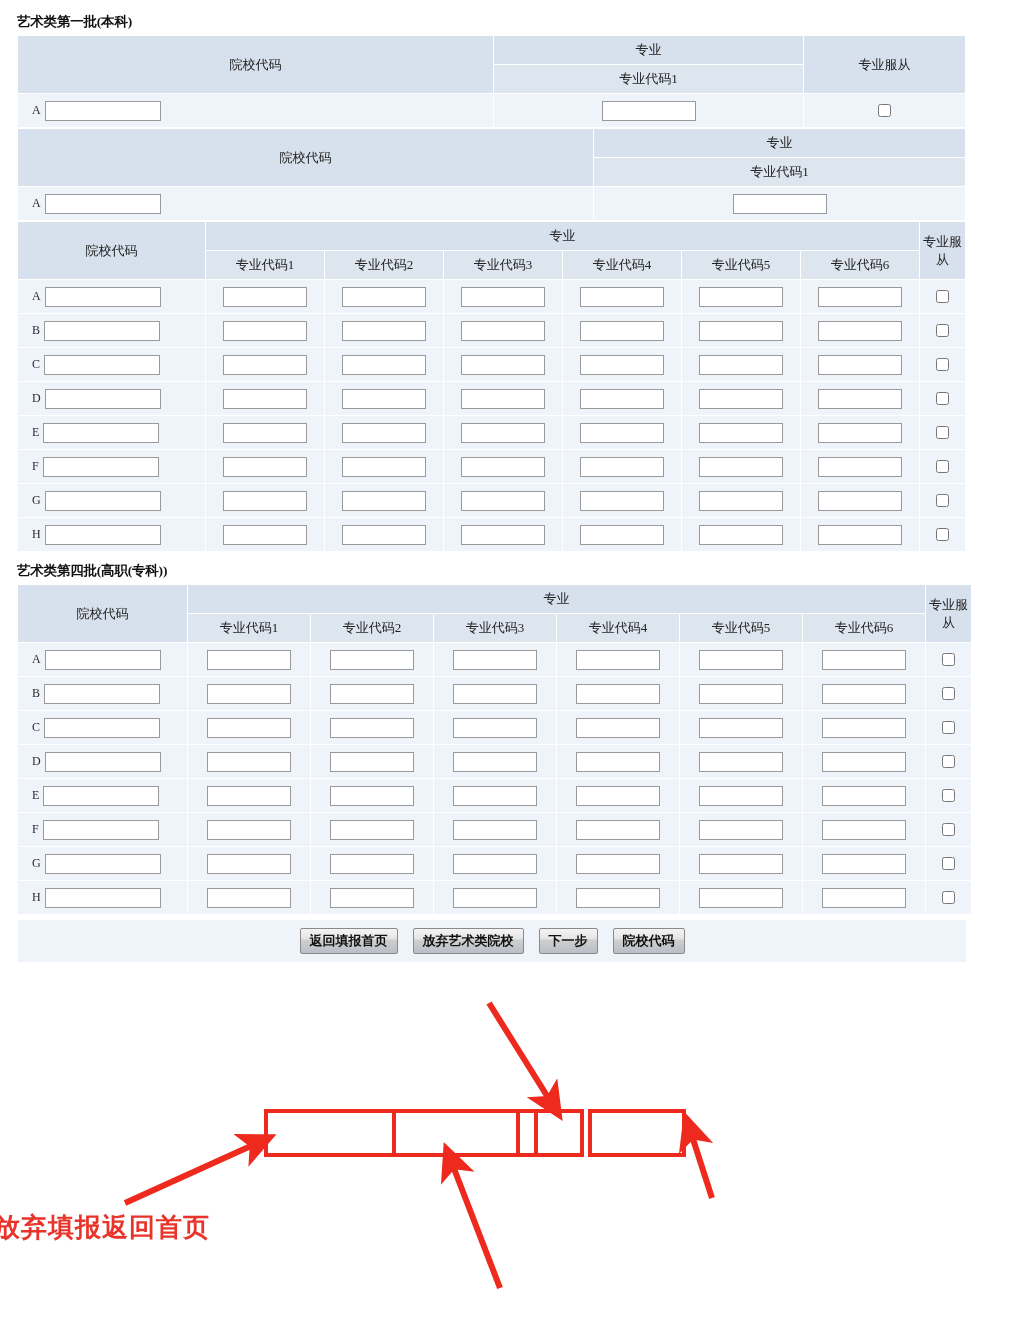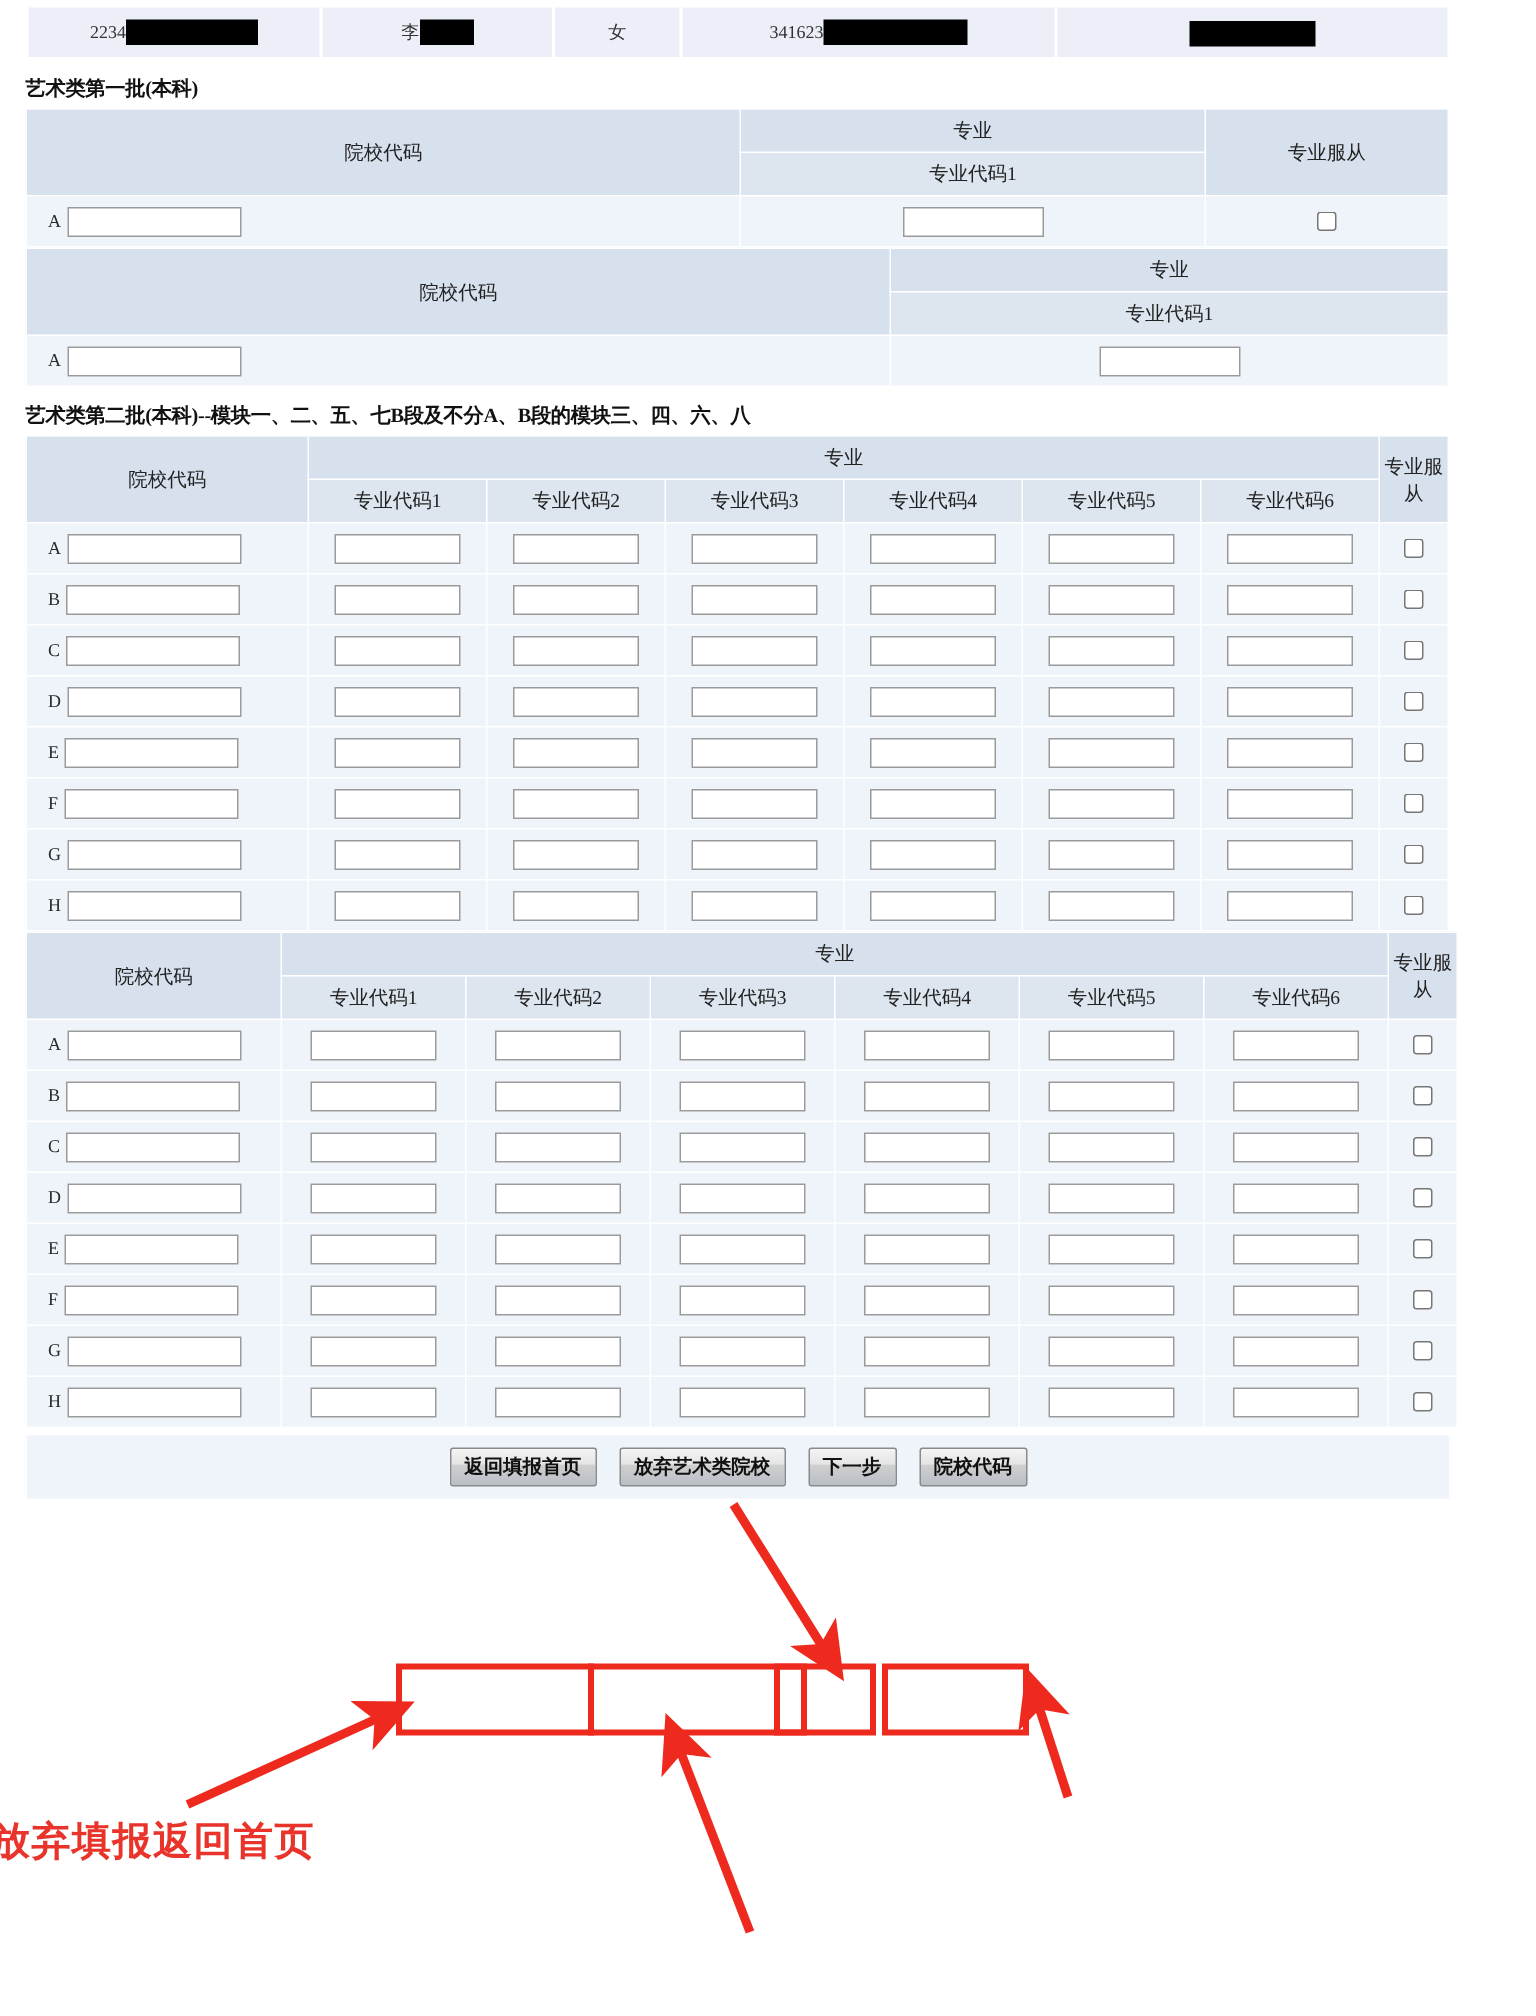--- a/index.html
+++ b/index.html
@@ -196,47 +196,20 @@
 
   <table class="info">
     <colgroup>
       <col style="width:196px">
         <col style="width:155px">
         <col style="width:85px">
         <col style="width:250px">
         <col style="width:262px">
     </colgroup>
     <tbody>
-    <tr>
-      <td>
-        <span class="redact-wrap">
-          <span>2234</span>
-              <span class="redact" style="width:88px"></span>
-        </span>
-      </td>
-      <td>
-        <span class="redact-wrap">
-          <span>李</span>
-              <span class="redact" style="width:36px"></span>
-        </span>
-      </td>
-      <td>女</td>
-      <td>
-        <span class="redact-wrap">
-          <span>341623</span>
-              <span class="redact" style="width:96px"></span>
-        </span>
-      </td>
-      <td>
-        <span class="redact-wrap">
-          <span></span>
-              <span class="redact" style="width:84px"></span>
-        </span>
-      </td>
-    </tr>
   </tbody>
     </table>
 
   <div class="sec-title">艺术类第一批(本科)</div>
   <table class="grid">
     <colgroup>
         <col style="width:476px">
         <col style="width:310px">
         <col style="width:162px">
       </colgroup>
@@ -292,21 +265,20 @@
       </td>
       <td class="rowcell">
         <div class="cell-inner">
               <input class="box major-input-wide" type="text" value="" style="">
             </div>
       </td>
     </tr>
   </tbody>
     </table>
 
-  <div class="sec-title">艺术类第二批(本科)--模块一、二、五、七B段及不分A、B段的模块三、四、六、八</div>
   <table class="grid">
     <colgroup>
       <col style="width:188px">
         <col style="width:119px">
         <col style="width:119px">
         <col style="width:119px">
       <col style="width:119px">
         <col style="width:119px">
         <col style="width:119px">
         <col style="width:46px">
@@ -667,20 +639,21 @@
           </td>
           <td class="rowcell">
             <div class="cell-inner">
               <input class="chk" type="checkbox" style="">
             </div>
           </td>
         </tr>
       </tbody>
   </table>
 
+  <div class="sec-title">艺术类第四批(高职(专科))</div>
   <table class="grid">
     <colgroup>
       <col style="width:170px">
         <col style="width:123px">
         <col style="width:123px">
         <col style="width:123px">
       <col style="width:123px">
         <col style="width:123px">
         <col style="width:123px">
         <col style="width:46px">

